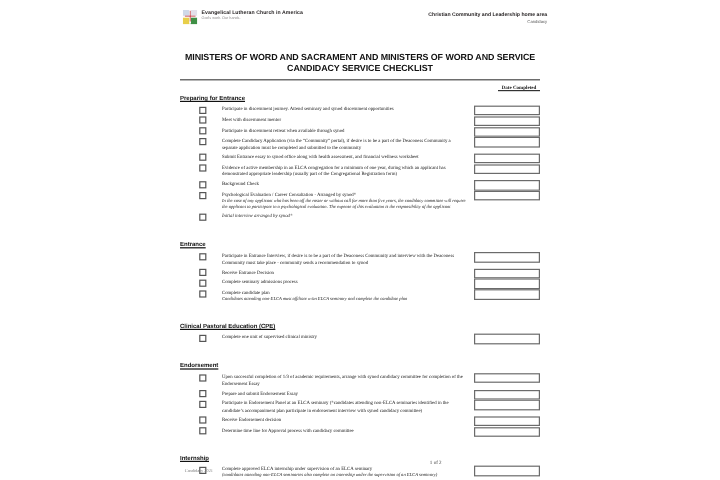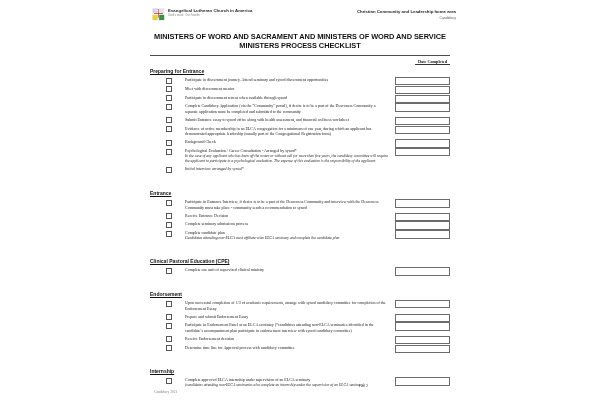--- a/index.html
+++ b/index.html
@@ -84,21 +84,21 @@
   }
 
   
   .doc-title {
     font-family: "Liberation Sans", sans-serif;
     font-weight: bold;
     font-size: 7.4px;
     text-align: center;
     color: #111;
     line-height: 1.28;
-    margin-top: 10px;
+    margin-top: 21px;
     padding: 0 6px;
     letter-spacing: -0.05px;
   }
   .rule {
     border: 0;
     border-top: 0.8px solid #4a4a4a;
     margin: 4px 10px 0 10px;
   }
 
   
@@ -223,21 +223,21 @@
         </div>
       </div>
       <div class="mast-right">
         <div class="home-area">Christian Community and Leadership home area</div>
         <div class="home-sub">Candidacy</div>
       </div>
     </div>
 
     <div class="doc-title">
       <div>MINISTERS OF WORD AND SACRAMENT AND MINISTERS OF WORD AND SERVICE</div>
-      <div>MINISTERS PROCESS CHECKLIST</div>
+      <div>CANDIDACY SERVICE CHECKLIST</div>
     </div>
     <hr class="rule">
 
     <div class="content">
       <div class="date-hdr">Date Completed</div>
       <div id="sections-root">
           <div class="section"><div class="section-title">Preparing for Entrance</div><div class="items">
               <div class="item">
                 <div class="cbox"></div>
                 <div class="itext"><span>Participate in discernment journey. Attend seminary and synod discernment opportunities</span></div>

